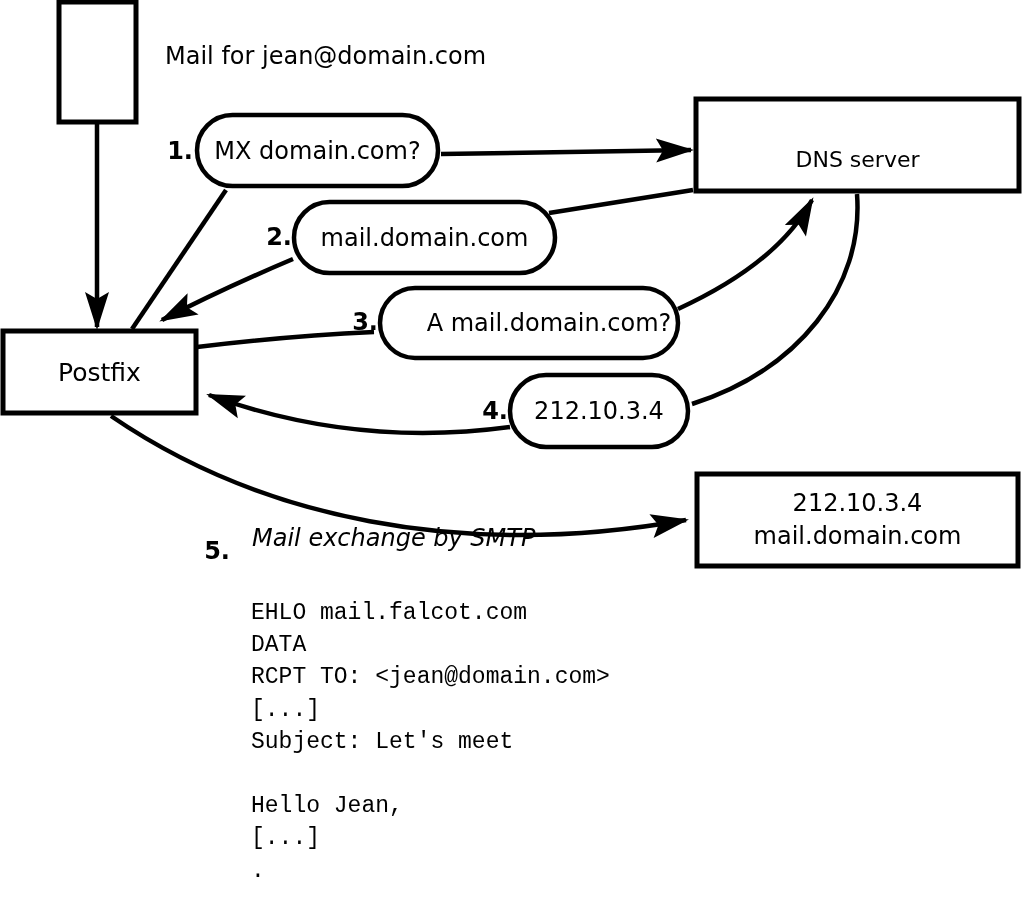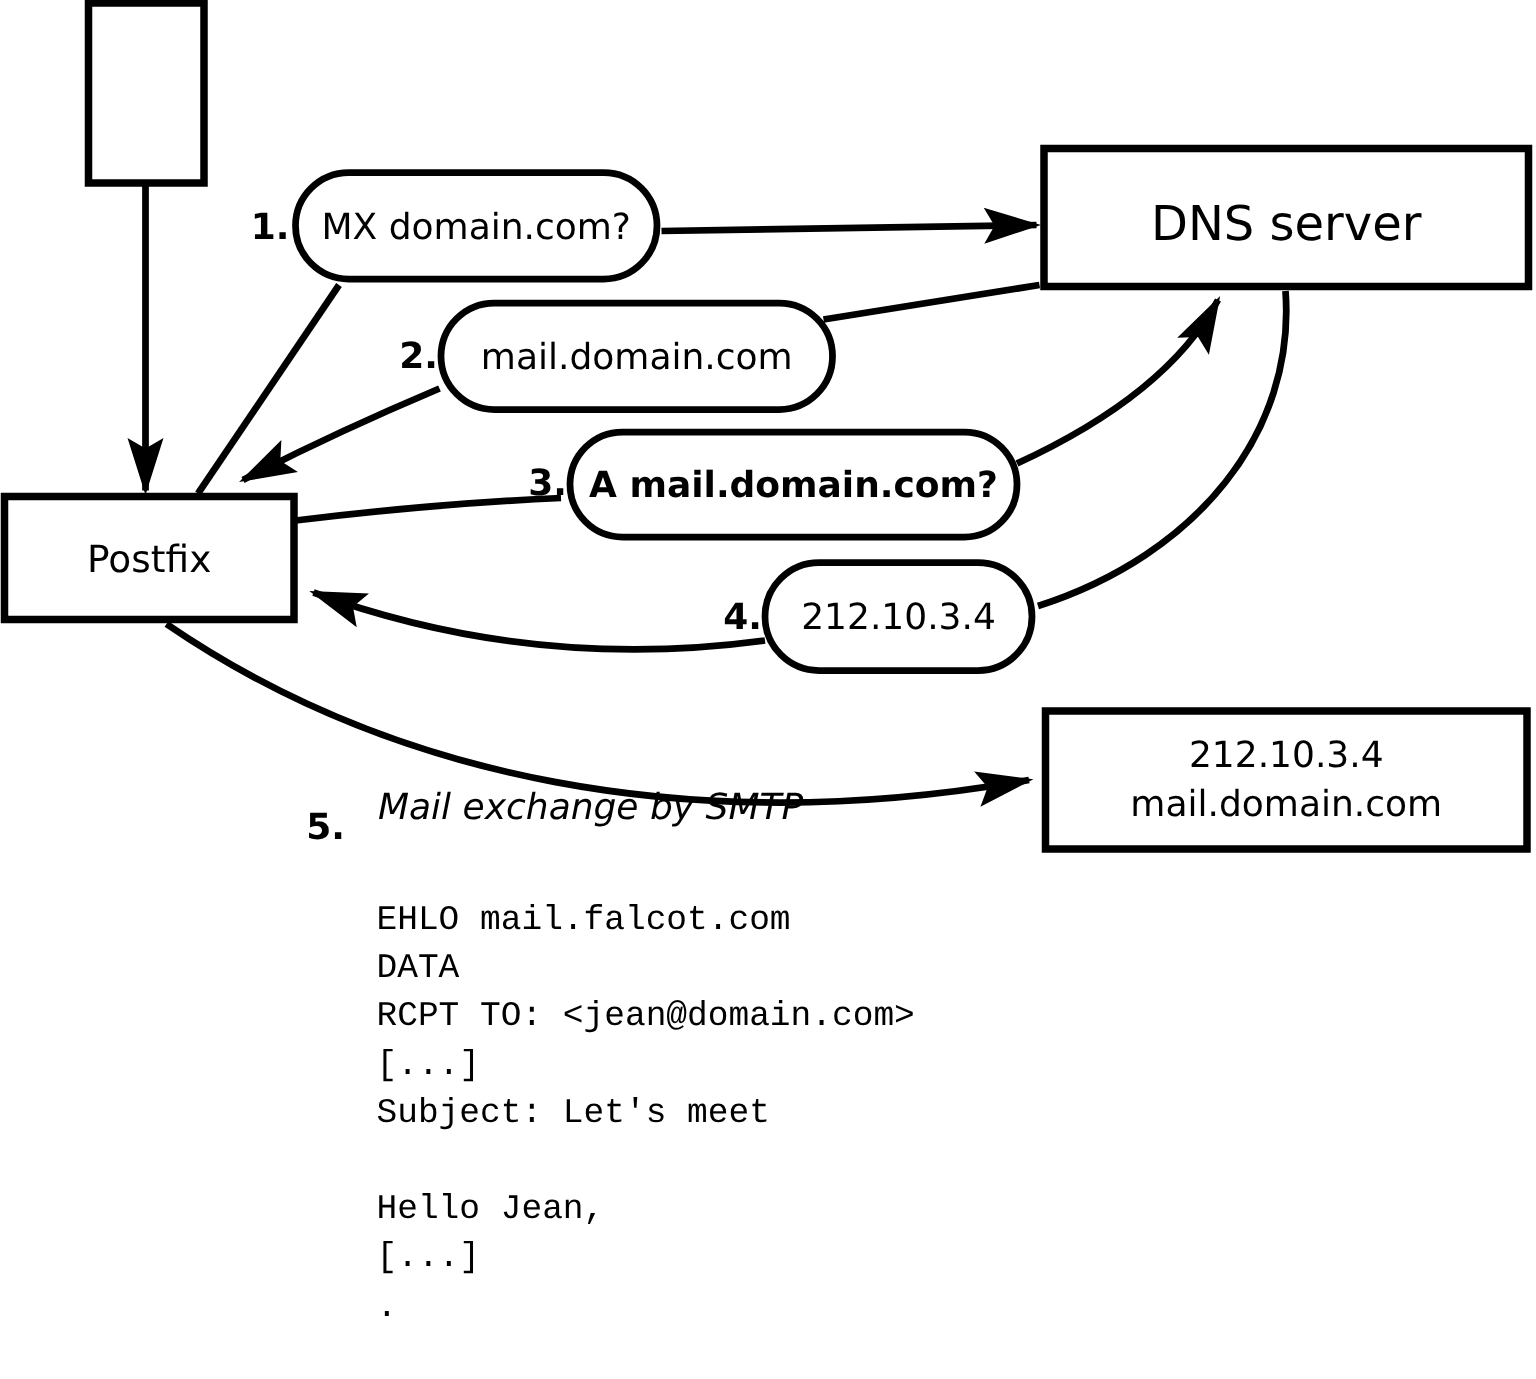--- a/index.html
+++ b/index.html
@@ -91,33 +91,34 @@
     <rect x="3" y="331" width="193" height="82" fill="#ffffff" stroke="#000000" stroke-width="5"></rect>
     <rect x="696" y="99" width="323" height="92" fill="#ffffff" stroke="#000000" stroke-width="5"></rect>
     <rect x="697" y="474" width="321" height="92" fill="#ffffff" stroke="#000000" stroke-width="5"></rect>
 
     <rect x="197" y="115" width="241" height="71" rx="35.5" ry="35.5" fill="#ffffff" stroke="#000000" stroke-width="4.5"></rect>
     <rect x="294" y="202" width="261" height="71" rx="35.5" ry="35.5" fill="#ffffff" stroke="#000000" stroke-width="4.5"></rect>
     <rect x="380" y="288" width="298" height="70" rx="35" ry="35" fill="#ffffff" stroke="#000000" stroke-width="4.5"></rect>
     <rect x="510" y="375" width="178" height="72" rx="36" ry="36" fill="#ffffff" stroke="#000000" stroke-width="4.5"></rect>
   </svg>
 
+  <div class="label" style="left:165px; top:42px;">Mail for jean@domain.com</div>
 
   <div class="node-label" style="left:3px; top:331px; width:193px; height:82px; font-size:25px;">Postfix</div>
 
-  <div class="node-label" style="left:696px; top:103px; width:323px; height:92px; font-size:32px;">DNS server</div>
+  <div class="node-label" style="left:696px; top:113px; width:323px; height:92px; font-size:22px;">DNS server</div>
 
   <div class="node-label target-lines" style="left:697px; top:474px; width:321px; height:92px;">
     <div>212.10.3.4</div>
     <div>mail.domain.com</div>
   </div>
 
   <div class="node-label" style="left:197px; top:115px; width:241px; height:71px;">MX domain.com?</div>
   <div class="node-label" style="left:294px; top:202px; width:261px; height:71px;">mail.domain.com</div>
-  <div class="node-label" style="left:380px; top:288px; width:298px; height:70px;font-weight:bold;">A mail.domain.com?</div>
+  <div class="node-label" style="left:400px; top:288px; width:298px; height:70px;">A mail.domain.com?</div>
   <div class="node-label" style="left:510px; top:375px; width:178px; height:72px;">212.10.3.4</div>
 
   <div class="step-num" style="left:143px; top:135px; width:50px;">1.</div>
   <div class="step-num" style="left:242px; top:221px; width:50px;">2.</div>
   <div class="step-num" style="left:328px; top:306px; width:50px;">3.</div>
   <div class="step-num" style="left:458px; top:395px; width:50px;">4.</div>
   <div class="step-num" style="left:180px; top:535px; width:50px;">5.</div>
 
   <div class="label" style="left:252px; top:522px; height:32px; line-height:32px;font-style:italic;">Mail exchange by SMTP</div>
 

